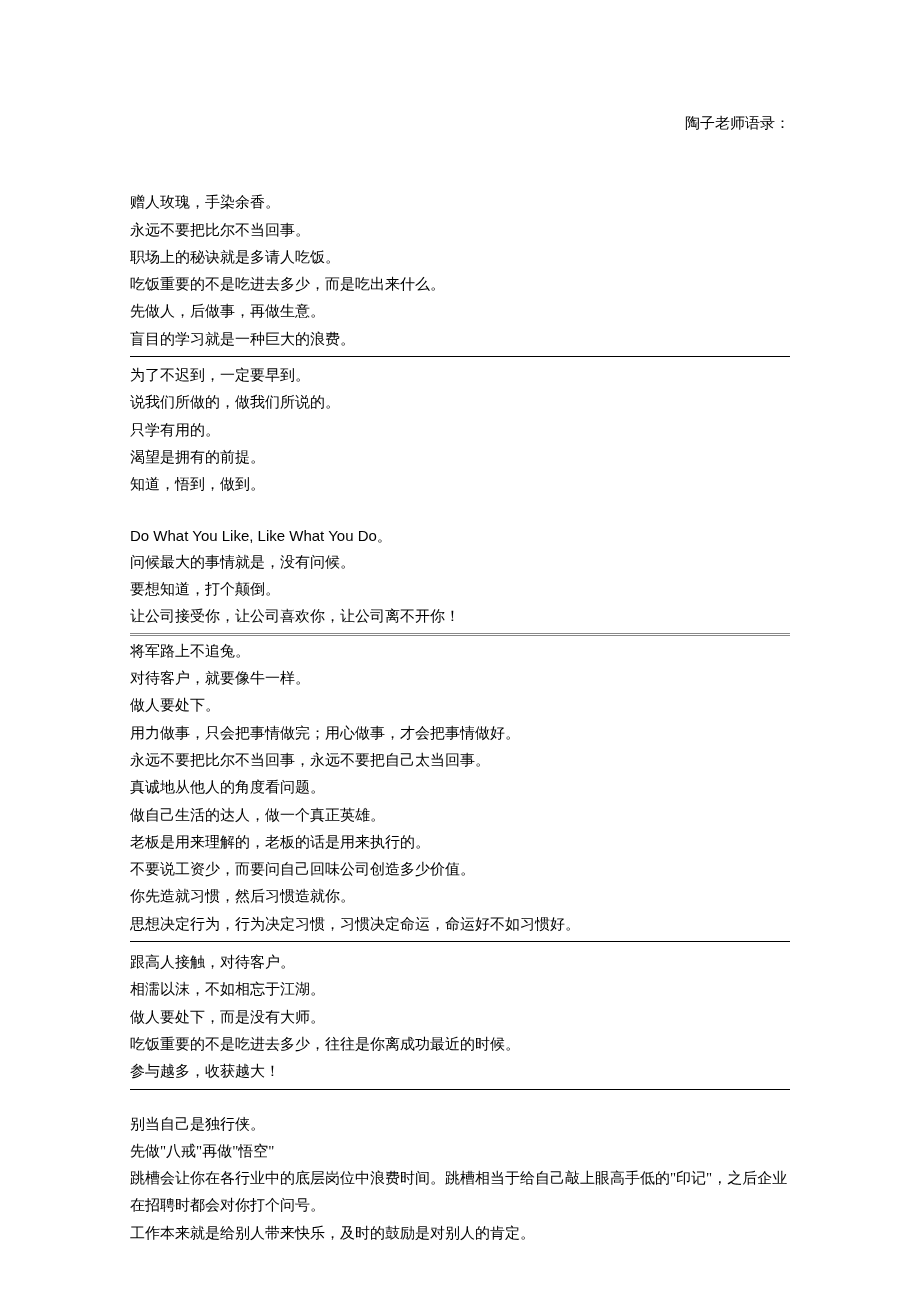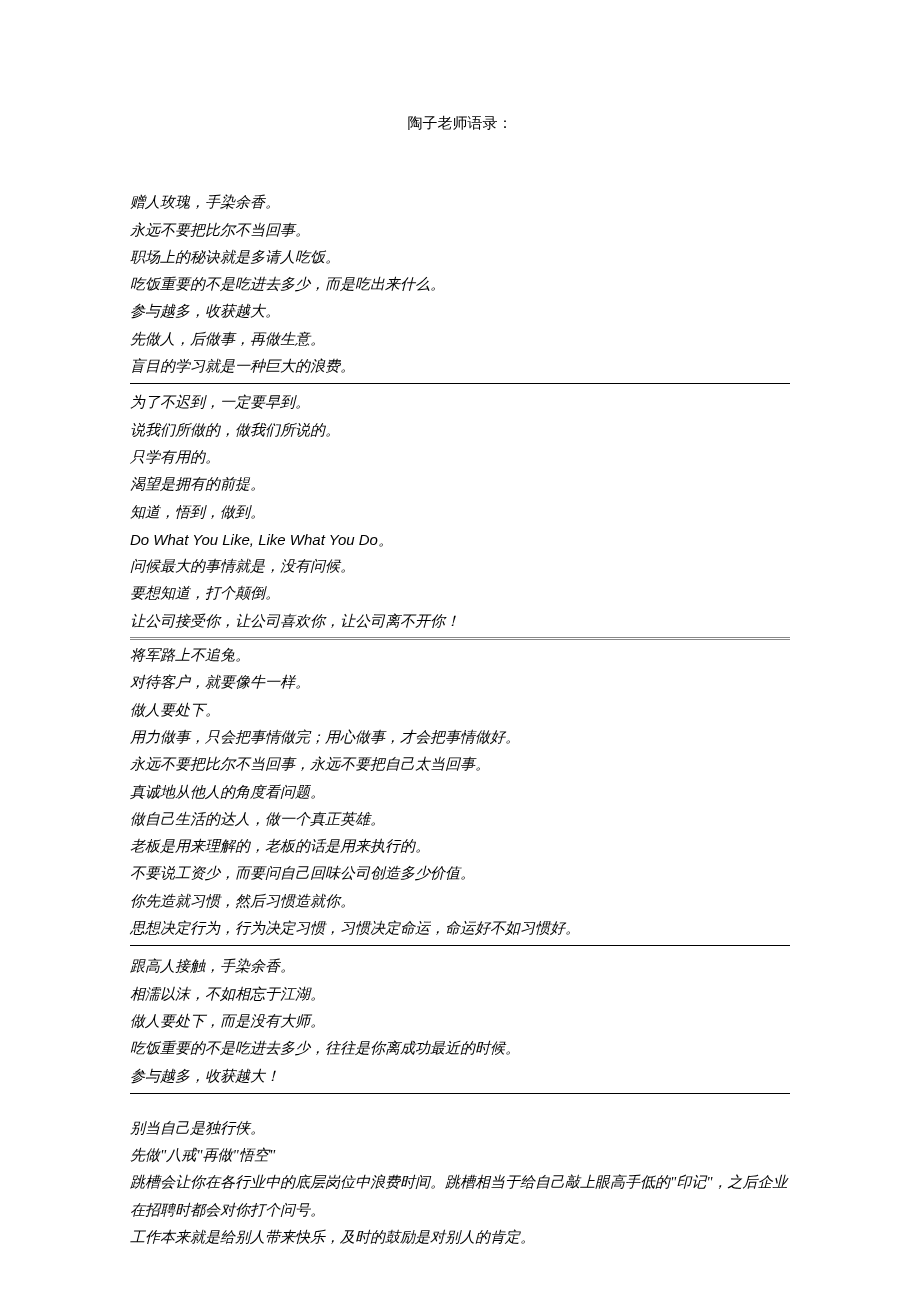--- a/index.html
+++ b/index.html
@@ -10,27 +10,26 @@
     body {
       background: #ffffff;
       font-family: "SimSun", "宋体", serif;
       width: 920px;
       padding: 110px 130px 100px 130px;
       font-size: 15px;
       line-height: 1.82;
       color: #000;
     }
     .title {
-      text-align: center;
+      text-align: right;
       margin-bottom: 52px;
       font-size: 15px;
     }
     .section {
       margin-bottom: 0;
-      font-style: italic;
     }
     .line {
       display: block;
     }
     .separator {
       border: none;
       border-top: 1px solid #000;
       margin: 3px 0 3px 0;
       width: 100%;
     }
@@ -38,34 +37,34 @@
       border: none;
       border-top: 1px solid #888;
       margin: 2px 0 2px 0;
       width: 100%;
     }
     .spacer {
       height: 20px;
     }
     .english {
       font-family: Arial, sans-serif;
+      margin-top: 23px;
     }
   </style>
 </head>
 <body>
 
 <div class="title">陶子老师语录：</div>
 
 <div id="content">
     <div class="section">
       <span class="line">赠人玫瑰，手染余香。</span>
       <span class="line">永远不要把比尔不当回事。</span>
       <span class="line">职场上的秘诀就是多请人吃饭。</span>
       <span class="line">吃饭重要的不是吃进去多少，而是吃出来什么。</span>
-      <span class="line">参与越多，收获越大。</span>
       <span class="line">先做人，后做事，再做生意。</span>
       <span class="line">盲目的学习就是一种巨大的浪费。</span>
     </div>
     <hr class="separator">
     <div style="height: 2px;"></div>
     <div class="section">
       <span class="line">为了不迟到，一定要早到。</span>
       <span class="line">说我们所做的，做我们所说的。</span>
       <span class="line">只学有用的。</span>
       <span class="line">渴望是拥有的前提。</span>
@@ -86,21 +85,21 @@
       <span class="line">真诚地从他人的角度看问题。</span>
       <span class="line">做自己生活的达人，做一个真正英雄。</span>
       <span class="line">老板是用来理解的，老板的话是用来执行的。</span>
       <span class="line">不要说工资少，而要问自己回味公司创造多少价值。</span>
       <span class="line">你先造就习惯，然后习惯造就你。</span>
       <span class="line">思想决定行为，行为决定习惯，习惯决定命运，命运好不如习惯好。</span>
     </div>
     <hr class="separator">
     <div class="spacer" style="height: 4px;"></div>
     <div class="section">
-      <span class="line">跟高人接触，手染余香。</span>
+      <span class="line">跟高人接触，对待客户。</span>
       <span class="line">相濡以沫，不如相忘于江湖。</span>
       <span class="line">做人要处下，而是没有大师。</span>
       <span class="line">吃饭重要的不是吃进去多少，往往是你离成功最近的时候。</span>
       <span class="line">参与越多，收获越大！</span>
     </div>
     <hr class="separator">
     <div class="spacer" style="height: 18px;"></div>
     <div class="section">
       <span class="line">别当自己是独行侠。</span>
       <span class="line">先做"八戒"再做"悟空"</span>

